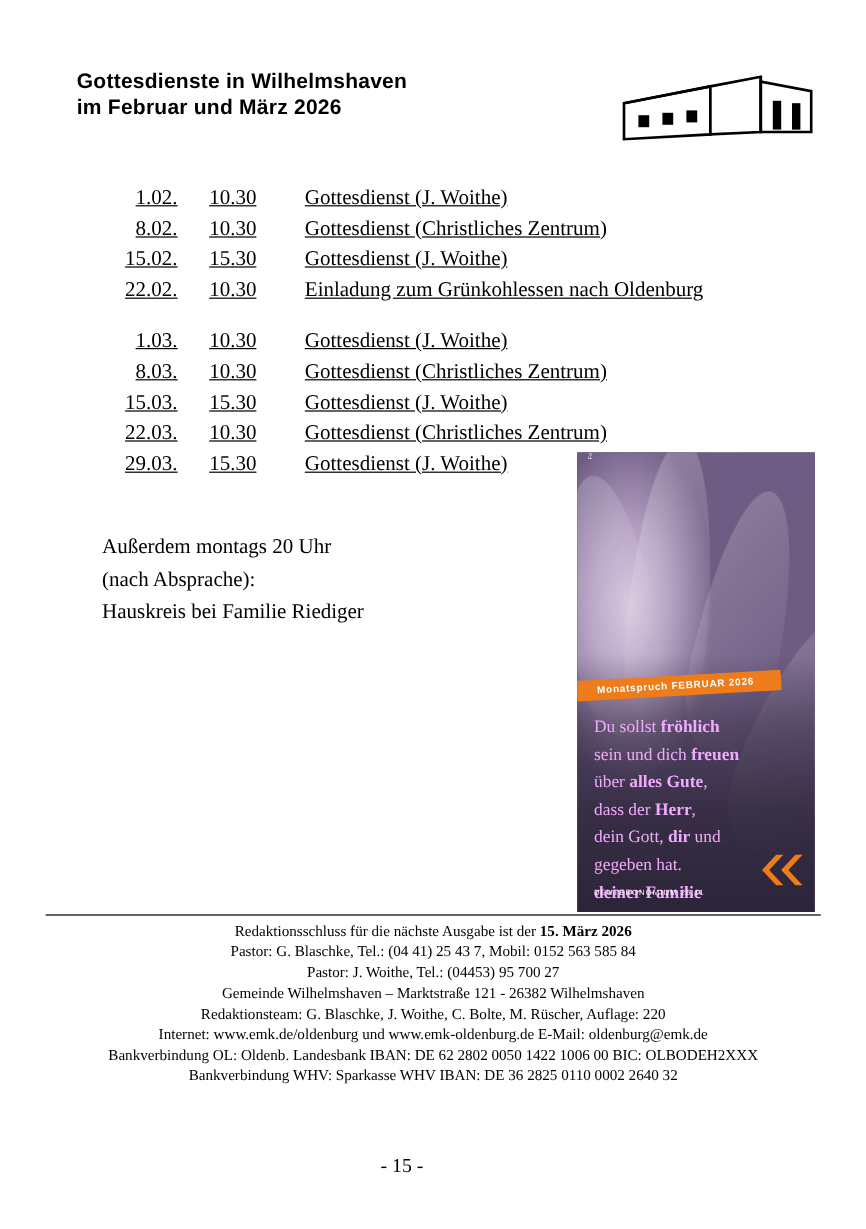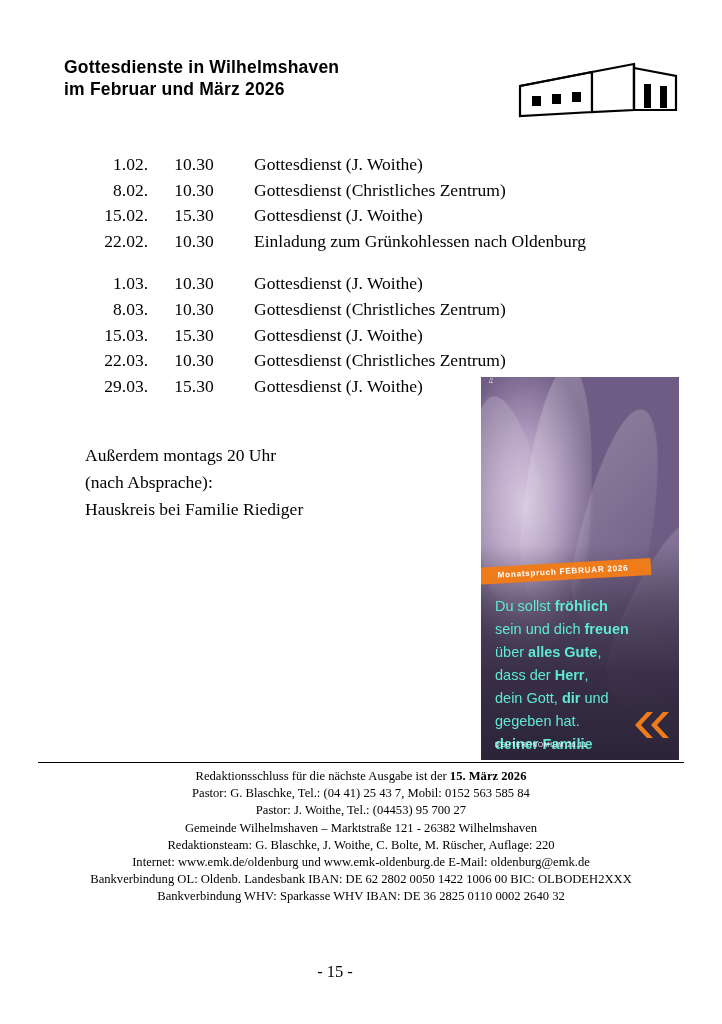--- a/index.html
+++ b/index.html
@@ -52,20 +52,21 @@
     top: 152px;
     left: 64px;
     width: 600px;
   }
   .svc-row {
     display: flex;
     align-items: baseline;
     font-size: 17.5px;
     line-height: 25.6px;
     white-space: nowrap;
+    text-decoration: underline;
   }
   .svc-date {
     width: 84px;
     text-align: right;
     padding-right: 0px;
   }
   .svc-time {
     width: 92px;
     text-align: center;
     padding-right: 0px;
@@ -153,22 +154,22 @@
     font-weight: bold;
     color: #ffffff;
     letter-spacing: 0.7px;
     white-space: nowrap;
   }
   .verse-text {
     position: absolute;
     left: 14px;
     top: 218px;
     width: 160px;
-    color: #5eead4;
-    font-family: Liberation Sans, sans-serif;
+    color: #f0abfc;
+    font-family: Liberation Serif, serif;
     font-size: 14.5px;
     line-height: 23px;
   }
   .verse-text b { font-weight: bold; }
   .verse-ref {
     position: absolute;
     left: 14px;
     bottom: 12px;
     font-family: "Liberation Sans", sans-serif;
     font-size: 6.4px;

